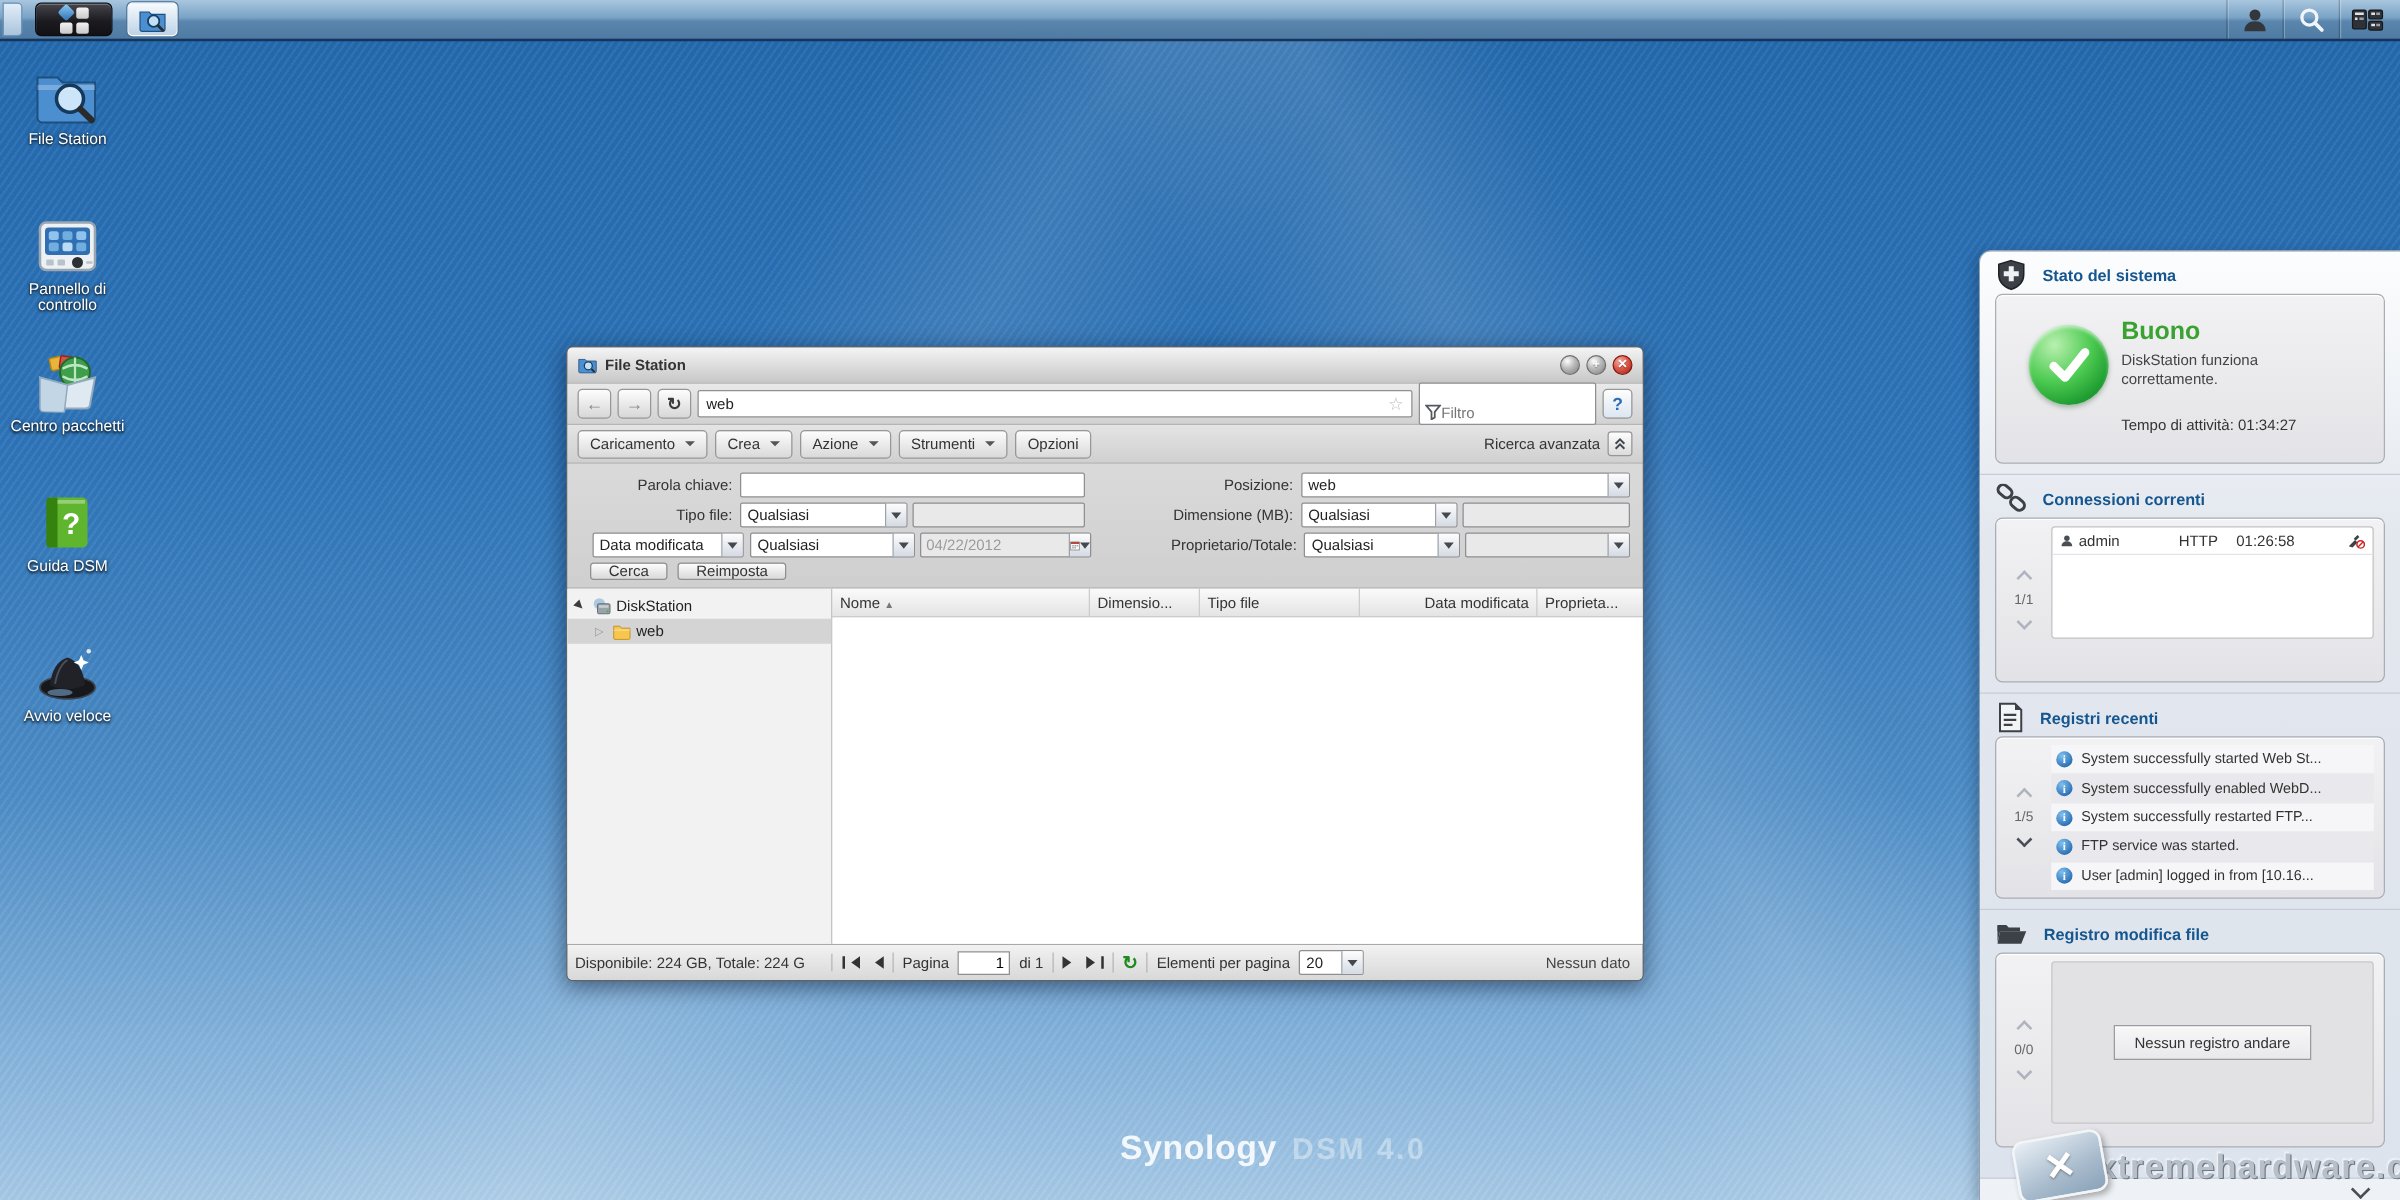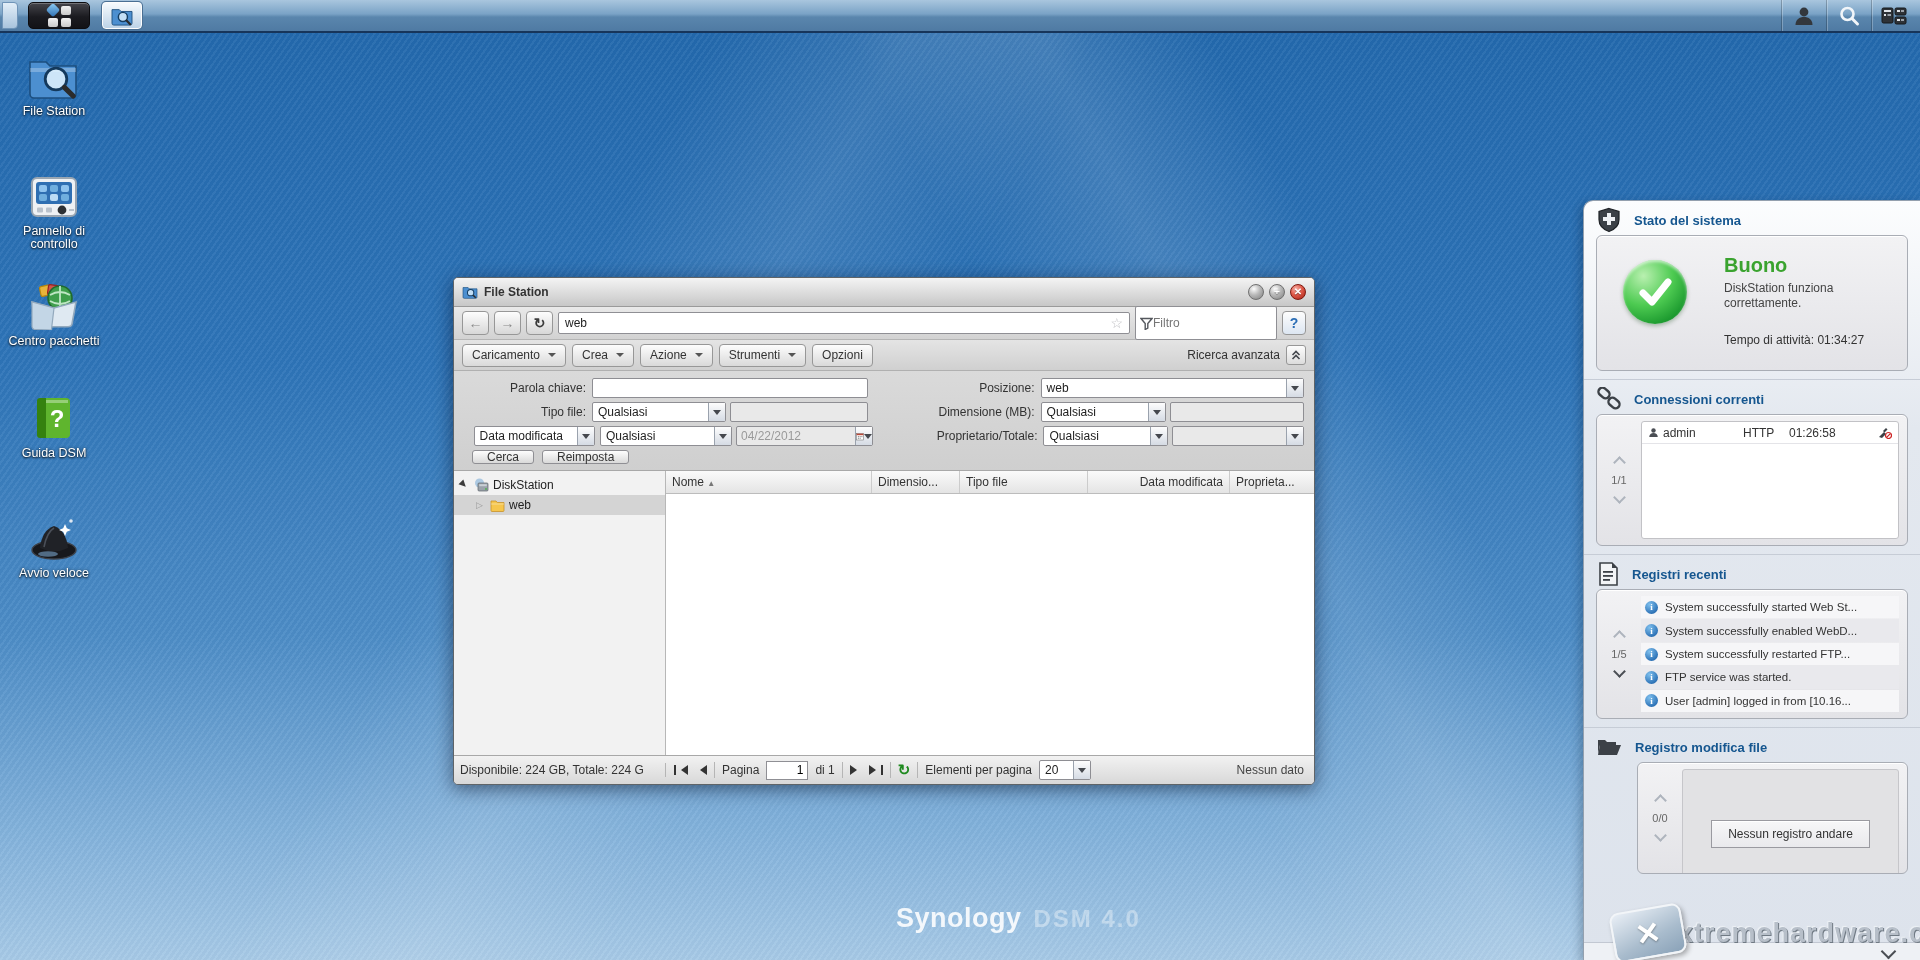--- a/index.html
+++ b/index.html
@@ -56,21 +56,21 @@
     background:linear-gradient(180deg,#e9e9e9,#d2d2d2); border-bottom:1px solid #b5b5b5; }
   .tbtn { width:27px; height:24px; border:1px solid #979797; border-radius:4px; cursor:pointer;
     background:linear-gradient(180deg,#fdfdfd,#d7d7d7); display:flex; align-items:center; justify-content:center;
     font-size:14px; font-weight:bold; color:#8a8a8a; }
   .tbtn.dark { color:#3c3c3c; }
   .addr { flex:1; height:22px; background:#fff; border:1px solid #8f8f94; border-radius:2px;
     display:flex; align-items:center; }
   .addr input { flex:1; border:0; outline:none; font-size:12px; color:#222; padding:0 6px; font-family:"Liberation Sans",sans-serif; background:transparent; }
   .addr .star { color:#c0c0c4; font-size:14px; padding:0 6px; cursor:pointer; }
   .filter { width:142px; height:33px; background:#fff; border:1px solid #8f8f94; border-radius:2px;
-    display:flex; align-items:center; padding:16px 4px; }
+    display:flex; align-items:flex-start; padding:16px 4px; }
   .filter input { flex:1; width:60px; border:0; outline:none; font-size:12px; color:#555; font-family:"Liberation Sans",sans-serif; background:transparent; }
   .helpbtn { width:24px; height:24px; border:1px solid #979797; border-radius:4px; cursor:pointer;
     background:linear-gradient(180deg,#fdfdfd,#dce6f2); color:#2a6db5; font-weight:bold; font-size:14px;
     display:flex; align-items:center; justify-content:center; }
 
   .toolbar2 { height:31px; display:flex; align-items:center; gap:6px; padding:0 8px;
     background:linear-gradient(180deg,#e4e4e4,#d0d0d0); border-bottom:1px solid #b0b0b0; }
   .mbtn { height:23px; border:1px solid #979797; border-radius:4px; cursor:pointer; background:linear-gradient(180deg,#fdfdfd,#d9d9d9);
     display:flex; align-items:center; padding:0 9px; font-size:12px; color:#333; }
   .mbtn .car { width:0; height:0; border:4px solid transparent; border-top-color:#555; margin-left:8px; margin-top:4px; }
@@ -134,32 +134,32 @@
   .whead .wt { font-size:13px; font-weight:bold; color:#15568f; }
   .wcard { border:1px solid #a9adb5; border-radius:6px; background:linear-gradient(180deg,#f2f2f4,#e3e3e7);
     box-shadow:inset 0 1px 0 #fff; margin:2px 0 6px 0; display:flex; overflow:hidden; }
   .pager { width:44px; display:flex; flex-direction:column; align-items:center; justify-content:center; gap:7px; }
   .pager .cnt { font-size:11px; color:#666; }
   .chev { width:9px; height:9px; border:solid #aeb4bd; border-width:2px 2px 0 0; }
   .chev.up { transform:rotate(-45deg); } .chev.down { transform:rotate(135deg); }
   .chev.dark { border-color:#4a4e54; }
   .wbody { flex:1; margin:6px 8px 6px 0; }
 
-  .status-card { height:136px; padding:10px 8px; display:flex;gap:27px; }
+  .status-card { height:136px; padding:10px 8px; display:flex; }
   .okcircle { width:64px; height:64px; border-radius:50%; margin:14px 10px 0 18px;
     background:radial-gradient(circle at 32% 25%, #b9f0b0, #4ecb52 45%, #18962c 80%, #0e7a20);
     box-shadow:inset 0 2px 3px rgba(255,255,255,.6), 0 2px 4px rgba(0,60,0,.3);
     display:flex; align-items:center; justify-content:center; }
   .okcircle svg { margin-top:2px; }
   .status-txt { flex:1; padding-top:8px; }
   .status-txt .good { font-size:20px; font-weight:bold; color:#3aa32f; }
   .status-txt .desc { font-size:12px; color:#444; line-height:15px; margin-top:4px; width:150px; }
   .status-txt .uptime { font-size:12px; color:#333; margin-top:22px; }
 
-  .conn-body { background:#fff; border:1px solid #c2c2c6; border-radius:3px; height:118px; }
+  .conn-body { background:#fff; border:1px solid #c2c2c6; border-radius:3px; height:90px; }
   .conn-row { display:flex; align-items:center; height:22px; padding:2px 6px; border-bottom:1px solid #e4e4e8; font-size:12px; color:#333; }
   .conn-row .u { margin-left:4px; width:80px; }
   .conn-row .p { width:46px; }
   .conn-row .t { flex:1; }
 
   .log-list { display:flex; flex-direction:column; gap:1px; }
   .log-row { display:flex; align-items:center; gap:7px; height:23px; padding:0 4px;
     font-size:11.5px; color:#333; white-space:nowrap; overflow:hidden; }
   .log-row:nth-child(odd) { background:#f6f6f8; }
   .log-row:nth-child(even) { background:#e9e9ed; }
@@ -621,21 +621,21 @@
 
   <div class="wsec">
     <div class="whead">
       <svg width="27" height="22" viewBox="0 0 27 22">
         <path d="M2,4 h7 l2,2 h9 v3 h-18 z" fill="#3c4147"></path>
         <path d="M4,9 h21 l-4,10 h-19 z" fill="#3c4147"></path>
         <path d="M2,4 v14 l2,-9" fill="#3c4147"></path>
       </svg>
       <span class="wt">Registro modifica file</span>
     </div>
-    <div class="wcard" style="height:112px;margin-left:41px;">
+    <div class="wcard" style="height:156px;">
       <div class="pager">
         <span class="chev up"></span>
         <span class="cnt">0/0</span>
         <span class="chev down"></span>
       </div>
       <div class="wbody filelog-body">
         <span class="nolog">Nessun registro andare</span>
       </div>
     </div>
   </div>

